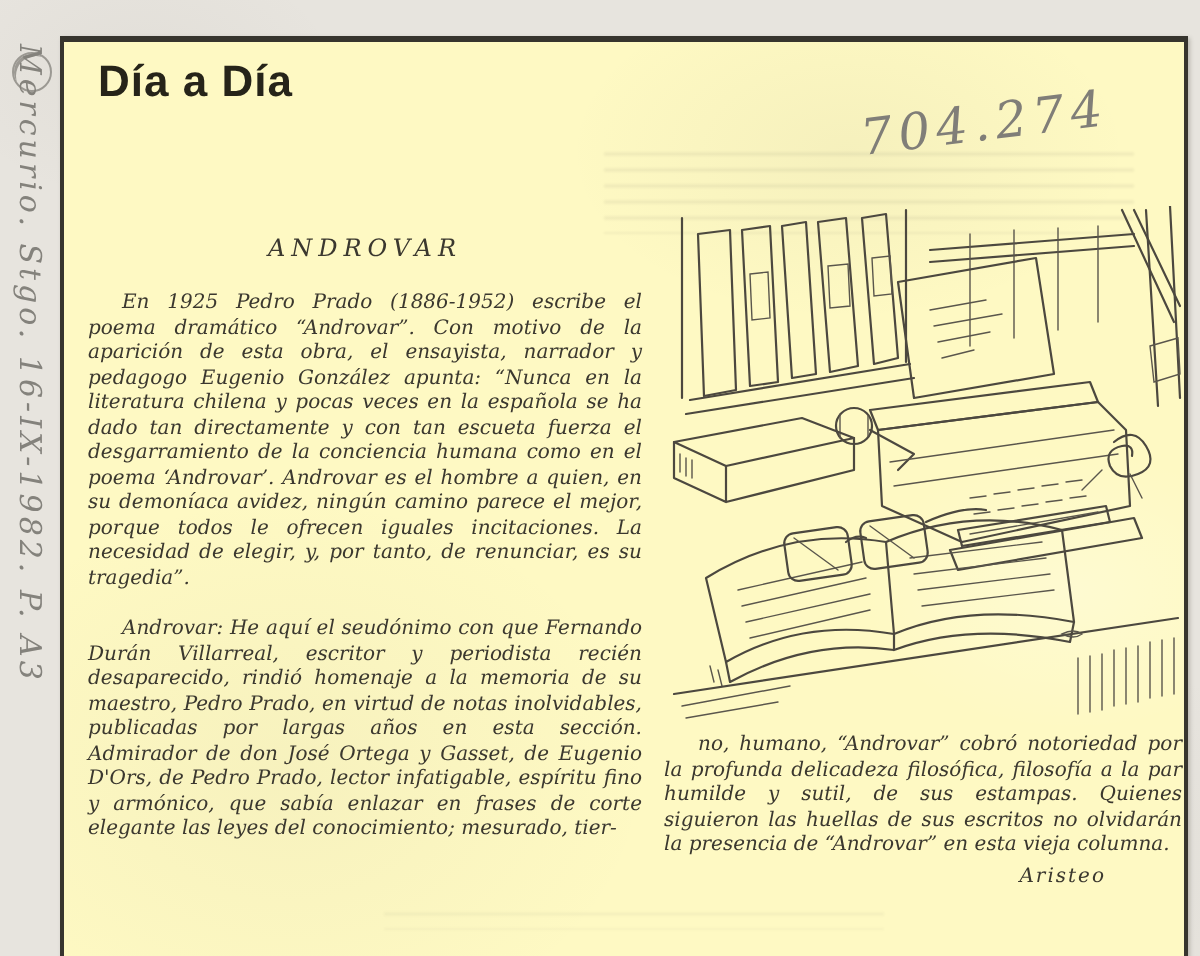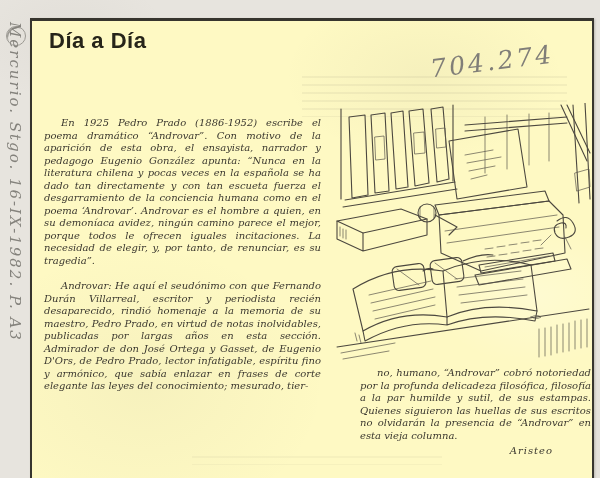--- a/index.html
+++ b/index.html
@@ -68,21 +68,21 @@
   .col-left{position:absolute;left:12px;top:96px;width:277px;color:#39362f;}
   .article-heading{
     text-align:center;font-style:italic;font-size:12px;letter-spacing:3px;
     margin:0 0 15px 0;font-weight:normal;color:#3b382f;
   }
   .col-left p, .col-right p{
     margin:0 0 13px 0;font-style:italic;font-size:10px;line-height:12.5px;
     text-align:justify;text-indent:17px;color:#3b382f;
   }
   .col-right{position:absolute;left:300px;top:346px;width:259px;}
-  .col-right p{margin-bottom:3px;margin-left:28px;}
+  .col-right p{margin-bottom:3px;}
   .signature{
     font-style:italic;font-size:10px;color:#3b382f;text-align:right;
     padding-right:38px;letter-spacing:1px;
   }
 
   
   .illustration{position:absolute;left:303px;top:82px;width:257px;height:260px;}
   .illustration svg{width:100%;height:100%;}
   .sk{stroke:#4c483f;fill:none;stroke-width:1.1;stroke-linecap:round;stroke-linejoin:round;}
   .sk-thin{stroke:#5a564c;fill:none;stroke-width:.7;stroke-linecap:round;}
@@ -97,20 +97,21 @@
 <div class="clipping">
 
   <div class="section-title">Día a Día</div>
 
   <div class="catalog-number">704.274</div>
 
   <div class="bleed bleed-a"></div>
   <div class="bleed bleed-b"></div>
 
   <div class="col-left">
+    <h2 class="article-heading">ANDROVAR</h2>
     <p>En 1925 Pedro Prado (1886-1952) escribe el poema dramático “Androvar”. Con motivo de la aparición de esta obra, el ensayista, narrador y pedagogo Eugenio González apunta: “Nunca en la literatura chilena y pocas veces en la española se ha dado tan directamente y con tan escueta fuerza el desgarramiento de la conciencia humana como en el poema ‘Androvar’. Androvar es el hombre a quien, en su demoníaca avidez, ningún camino parece el mejor, porque todos le ofrecen iguales incitaciones. La necesidad de elegir, y, por tanto, de renunciar, es su tragedia”.</p>
     <p>Androvar: He aquí el seudónimo con que Fernando Durán Villarreal, escritor y periodista recién desaparecido, rindió homenaje a la memoria de su maestro, Pedro Prado, en virtud de notas inolvidables, publicadas por largas años en esta sección. Admirador de don José Ortega y Gasset, de Eugenio D'Ors, de Pedro Prado, lector infatigable, espíritu fino y armónico, que sabía enlazar en frases de corte elegante las leyes del conocimiento; mesurado, tier-</p>
   </div>
 
   <div class="illustration">
     <svg viewBox="0 0 257 260">
 
       <g>
         <path class="sk" d="M6,6 L6,96 M118,2 L118,78"></path>
         <path class="sk" d="M10,97 L120,79 M8,104 L122,86"></path>

